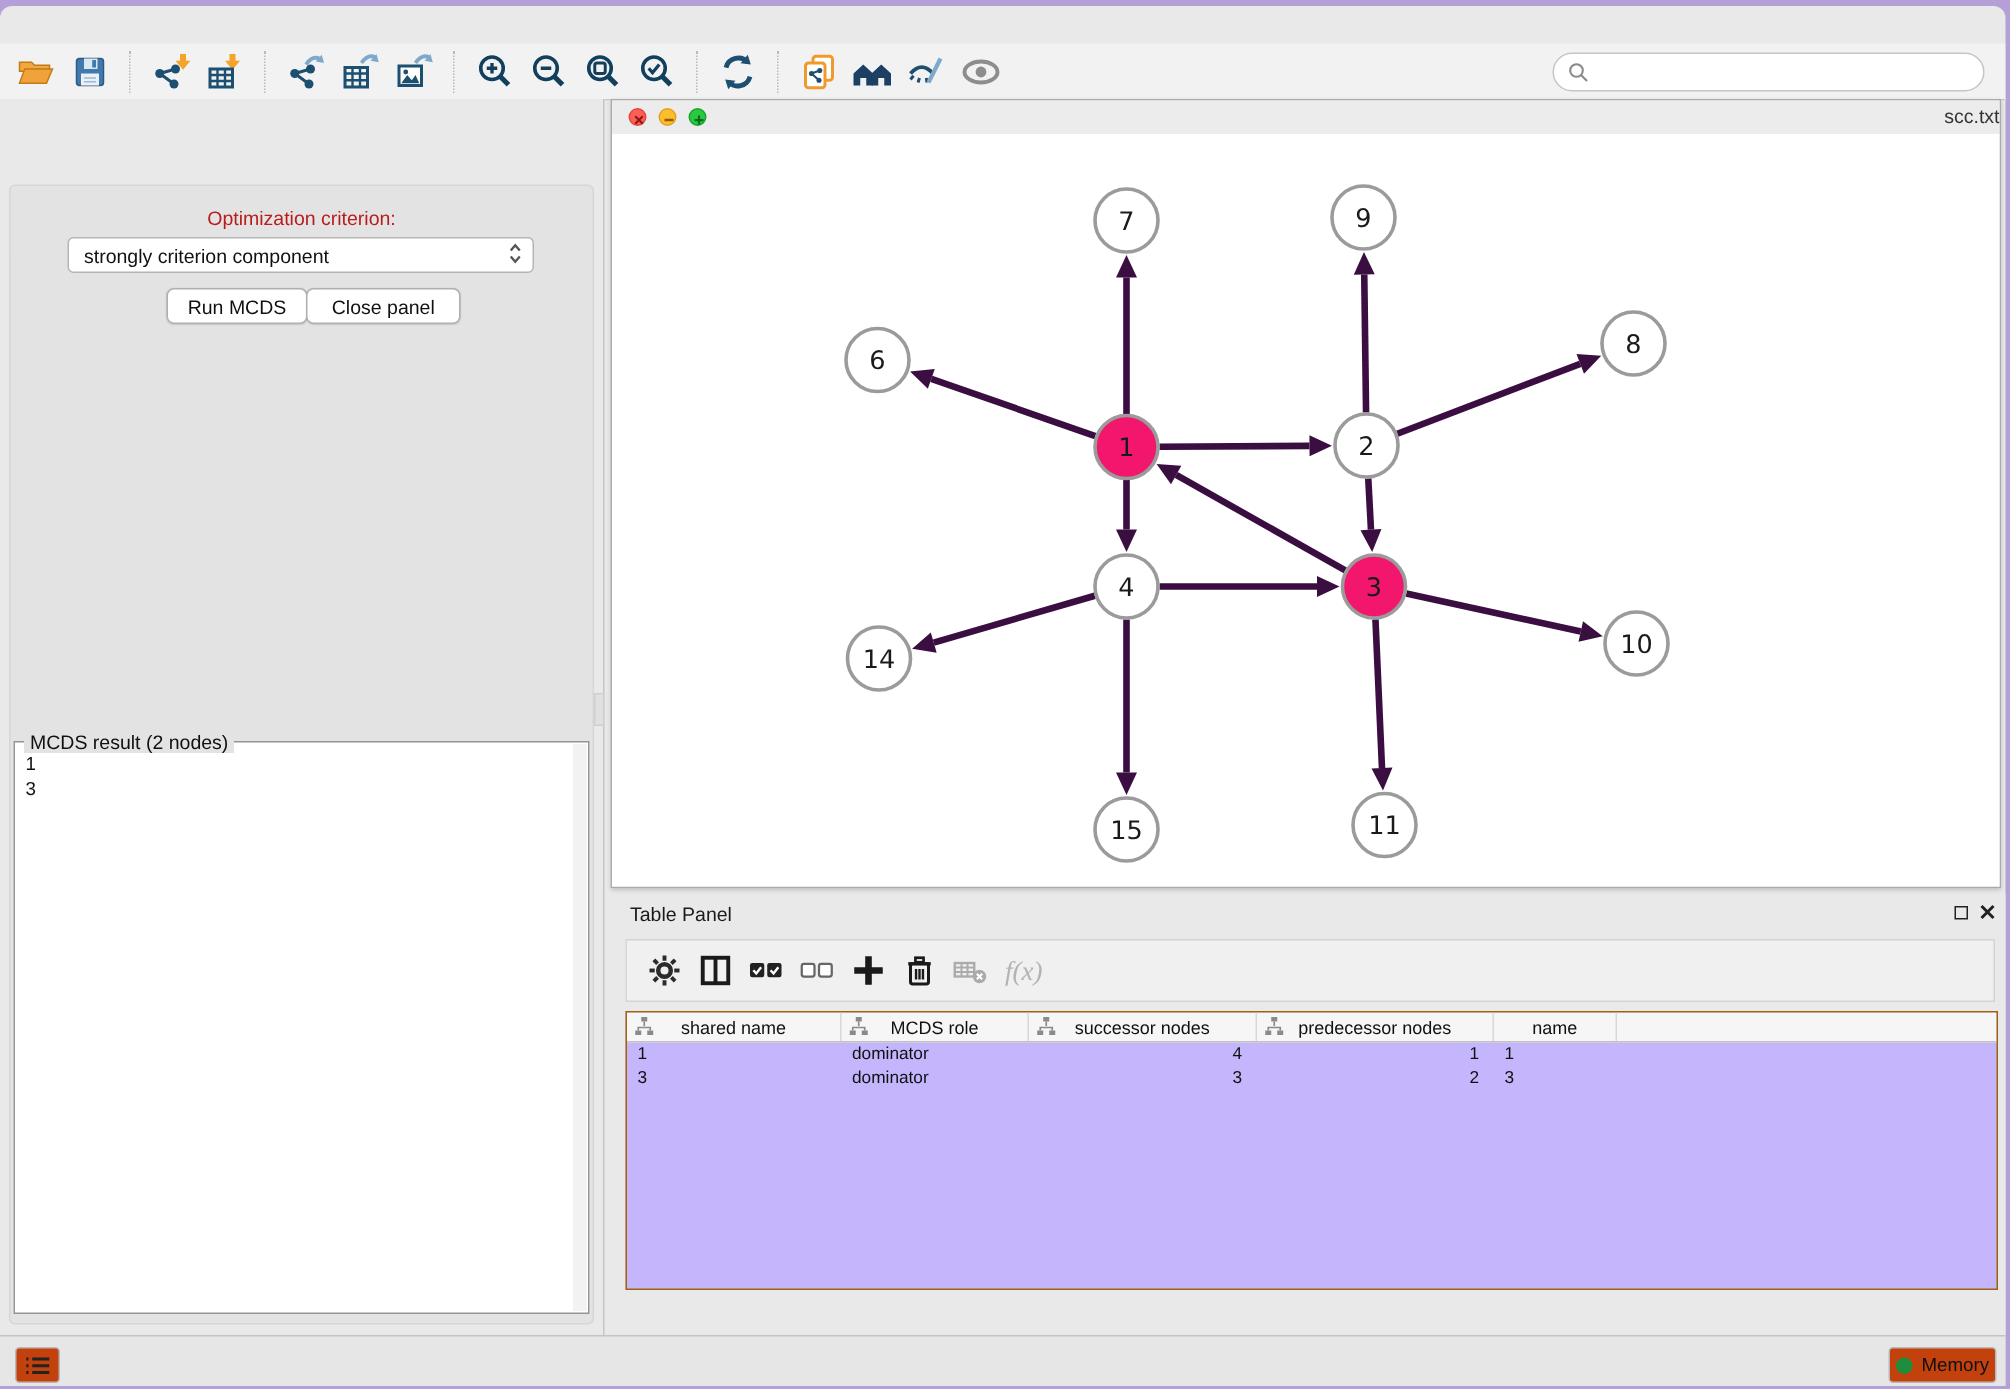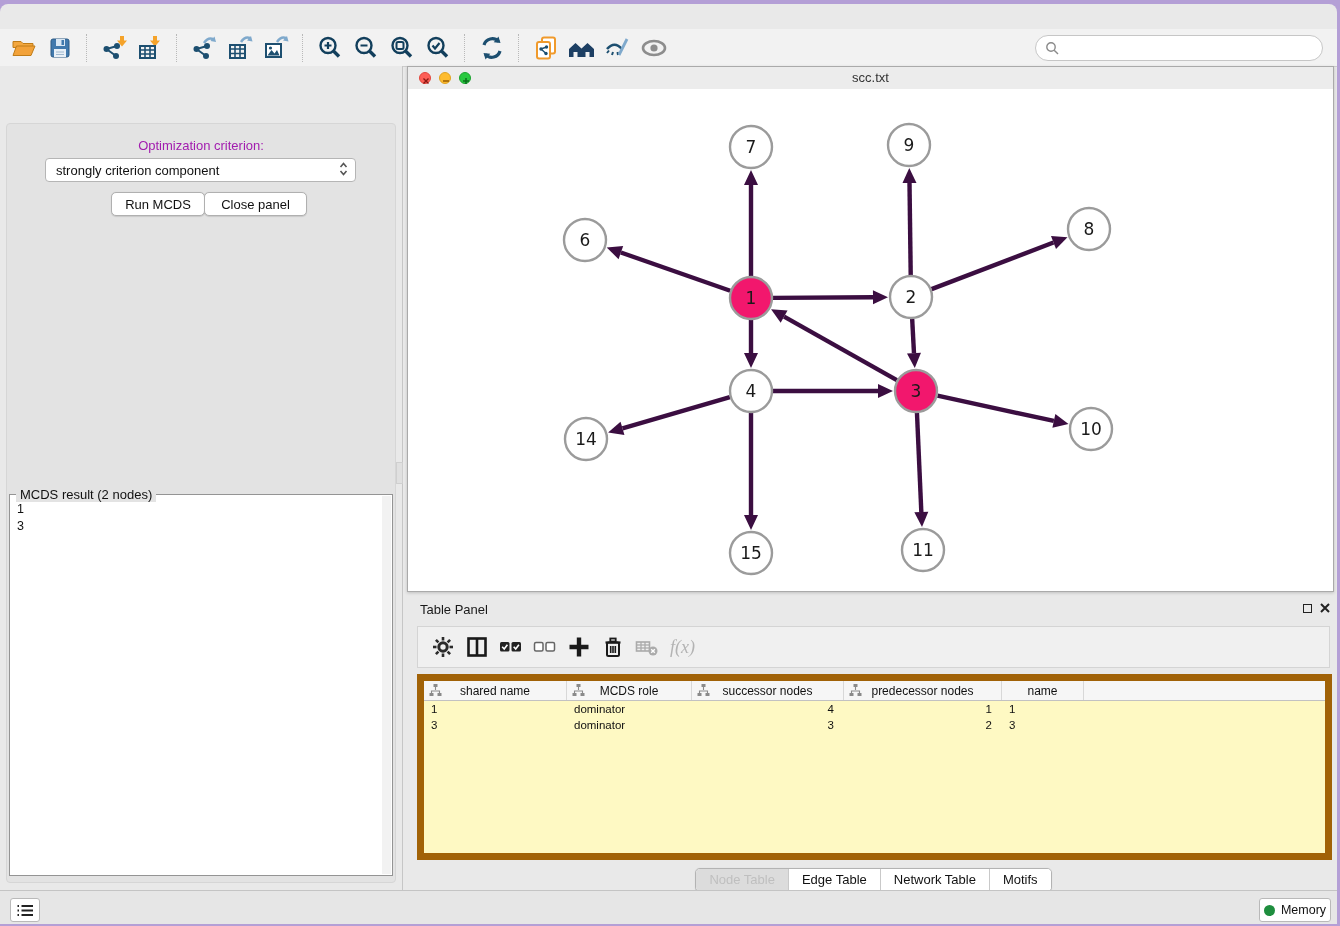--- a/index.html
+++ b/index.html
@@ -30,60 +30,60 @@
   .float-ic{width:9px;height:9px;border:1.5px solid #222;box-sizing:border-box;display:inline-block}
   .seg{display:inline-flex;border:1px solid #b3b3b3;border-radius:5px;overflow:hidden;background:#fff;
        box-shadow:0 0.5px 1px rgba(0,0,0,.15)}
   .seg-item{padding:3px 13px;font-size:13px;color:#111;background:#fff;border-left:1px solid #c9c9c9;
        line-height:16px;white-space:nowrap}
   .seg-item:first-child{border-left:none}
   .seg-item.active{background:#dcdcdc;color:#bfbfbf}
   .cp-tabs{position:absolute;left:0;top:30px;width:100%;text-align:center}
   .cp-content{position:absolute;left:6px;top:57px;width:390px;height:760px;background:#e3e3e3;
        border:1px solid #d6d6d6;border-radius:4px;box-sizing:border-box}
-  .opt-label{position:absolute;left:0;top:14px;width:100%;text-align:center;font-size:13px;color:#a21caf}
+  .opt-label{position:absolute;left:0;top:14px;width:100%;text-align:center;font-size:13px;color:#b91c1c}
   .opt-select{position:absolute;left:38px;top:34px;width:311px;height:24px;background:#fff;
        border:1px solid #b5b5b5;border-radius:4px;box-sizing:border-box;display:flex;align-items:center;
        font-size:13px;color:#111;padding-left:10px}
   .opt-stepper{margin-left:auto;margin-right:7px}
   .mac-btn{position:absolute;height:24px;background:#fff;border:1px solid #b0b0b0;border-radius:5px;
        font-size:13px;color:#111;display:flex;align-items:center;justify-content:center;box-sizing:border-box;
        box-shadow:0 0.5px 1px rgba(0,0,0,.12)}
   .result-box{position:absolute;left:2px;top:370px;width:384px;height:382px;background:#fff;
        border:1px solid #949494;box-sizing:border-box}
   .result-legend{position:absolute;left:6px;top:-8px;background:#e3e3e3;padding:0 4px;font-size:13px;color:#111}
   .result-lines{position:absolute;left:7px;top:6px;font-size:12.5px;line-height:17px;color:#111;white-space:pre}
   .result-scroll{position:absolute;right:1px;top:1px;bottom:1px;width:9px;background:#f2f2f2}
   .pane-grip{position:absolute;left:396px;top:458px;width:7px;height:22px;background:#e0e0e0;
        border:1px solid #cfcfcf;box-sizing:border-box}
   
   .nw{position:absolute;left:407px;top:62px;width:927px;height:526px;background:#fff;
       border:1px solid #aaa;box-sizing:border-box;box-shadow:0 1px 3px rgba(0,0,0,.18)}
   .nw-titlebar{position:relative;height:22px;background:#ececec;border-bottom:1px solid #c8c8c8}
-  .nw-title{text-align:center;line-height:22px;font-size:13px;color:#333}
+  .nw-title{text-align:right;line-height:22px;font-size:13px;color:#333}
   .tl{position:absolute;top:5px;width:12px;height:12px;border-radius:50%;box-sizing:border-box}
   .nw-content{position:absolute;left:0;top:22px;width:925px;height:502px;background:#fff;overflow:hidden}
   
   .tp{position:absolute;left:407px;top:592px;width:933px;height:294px;background:#e9e9e9;box-sizing:border-box}
   .tp-toolbar{position:absolute;left:10px;top:30px;width:913px;height:42px;background:#f0f0f0;
        border:1px solid #d4d4d4;box-sizing:border-box;display:flex;align-items:center;padding-left:8px}
   .tp-tb-btn{width:30px;height:30px;display:flex;align-items:center;justify-content:center;margin:0 2px}
   .fx-label{font-family:"Liberation Serif",serif;font-style:italic;font-size:18px;color:#b3b3b3;margin-left:6px}
-  .node-table{position:absolute;left:10px;top:78px;width:915px;height:186px;background:#fef9c3;
-       border:7px solid #a16207;box-sizing:border-box;overflow:hidden;font-size:11.5px;color:#111}
+  .node-table{position:absolute;left:10px;top:78px;width:915px;height:186px;background:#c4b5fd;
+       border:1px solid #a16207;box-sizing:border-box;overflow:hidden;font-size:11.5px;color:#111}
   .nt-header{display:flex;height:19px;background:#f6f6f6;border-bottom:1px solid #c2c2c2}
   .nt-hcell{position:relative;display:flex;align-items:center;justify-content:center;
        border-right:1px solid #d8d8d8;box-sizing:border-box;font-size:12px}
   .nt-hcell svg{position:absolute;left:5px;top:3px}
   .nt-row{display:flex;height:16px;align-items:center}
   .nt-cell{box-sizing:border-box;overflow:hidden;white-space:nowrap}
   .tp-tabs{position:absolute;left:0;top:272px;width:100%;text-align:center}
   
   .statusbar{position:absolute;left:0;top:886px;right:0;height:34px;background:#e6e6e6;border-top:1px solid #c4c4c4}
-  .sb-btn{position:absolute;top:7px;height:24px;background:#ffffff;border:1px solid #b9b9b9;border-radius:3px;
+  .sb-btn{position:absolute;top:7px;height:24px;background:#c2410c;border:1px solid #b9b9b9;border-radius:3px;
        box-sizing:border-box;display:flex;align-items:center;justify-content:center}
   .mem-label{font-size:12.5px;color:#111;margin-left:6px}
 </style>
 </head>
 <body>
 
 <div class="app-window">
 
 
   <div class="main-toolbar">
@@ -454,28 +454,20 @@
         </div>
         <div class="nt-row">
           <div class="nt-cell" style="width: 143px; text-align: left; padding: 0px 0px 0px 7px;">3</div>
           <div class="nt-cell" style="width: 125px; text-align: left; padding: 0px 0px 0px 7px;">dominator</div>
           <div class="nt-cell" style="width: 152px; text-align: right; padding: 0px 10px 0px 0px;">3</div>
           <div class="nt-cell" style="width: 158px; text-align: right; padding: 0px 10px 0px 0px;">2</div>
           <div class="nt-cell" style="width: 82px; text-align: left; padding: 0px 0px 0px 7px;">3</div>
         </div>
       </div>
 
-    <div class="tp-tabs">
-      <span class="seg">
-        <span class="seg-item active">Node Table</span>
-        <span class="seg-item">Edge Table</span>
-        <span class="seg-item">Network Table</span>
-        <span class="seg-item">Motifs</span>
-      </span>
-    </div>
   </div>
 
   <div class="statusbar">
     <div class="sb-btn" style="left:10px;width:30px">
       <svg width="16" height="13" viewBox="0 0 16 13">
           <g stroke="#222" stroke-width="2">
             <line x1="0.5" y1="2" x2="2" y2="2"></line>
             <line x1="4.5" y1="2" x2="16" y2="2"></line>
             <line x1="0.5" y1="6.5" x2="2" y2="6.5"></line>
             <line x1="4.5" y1="6.5" x2="16" y2="6.5"></line>

